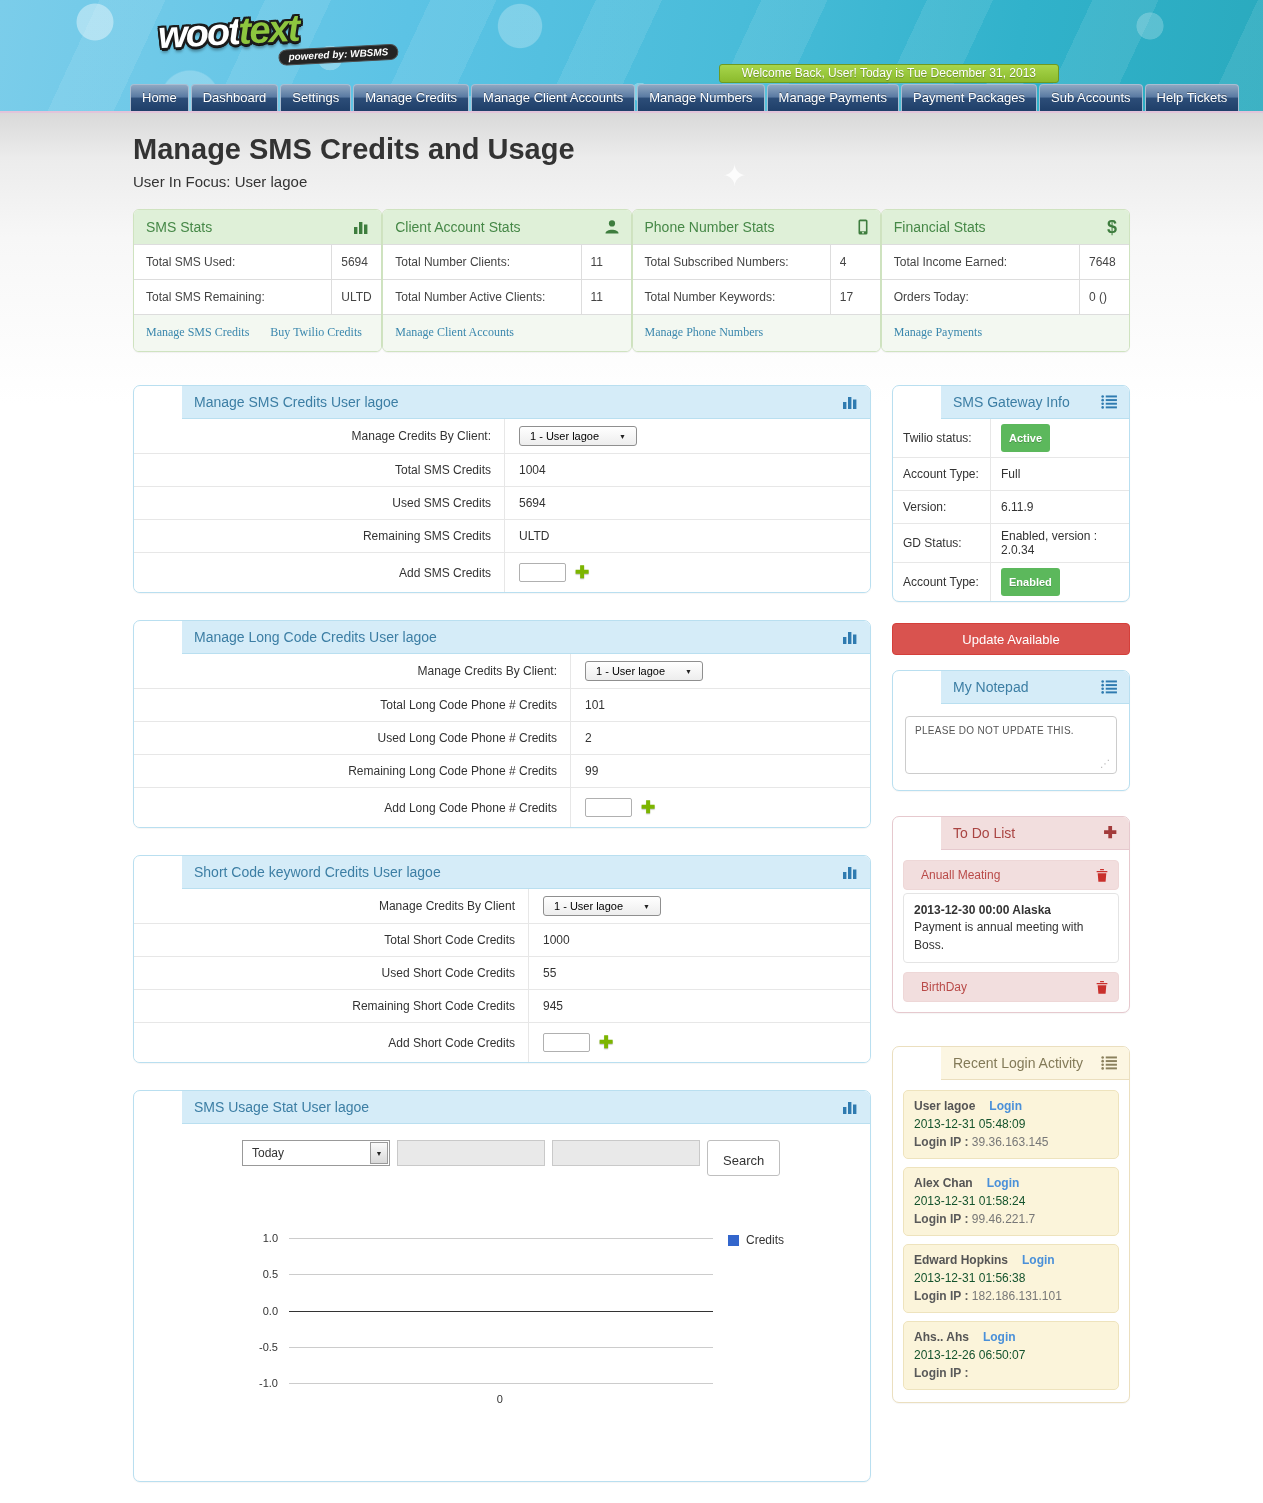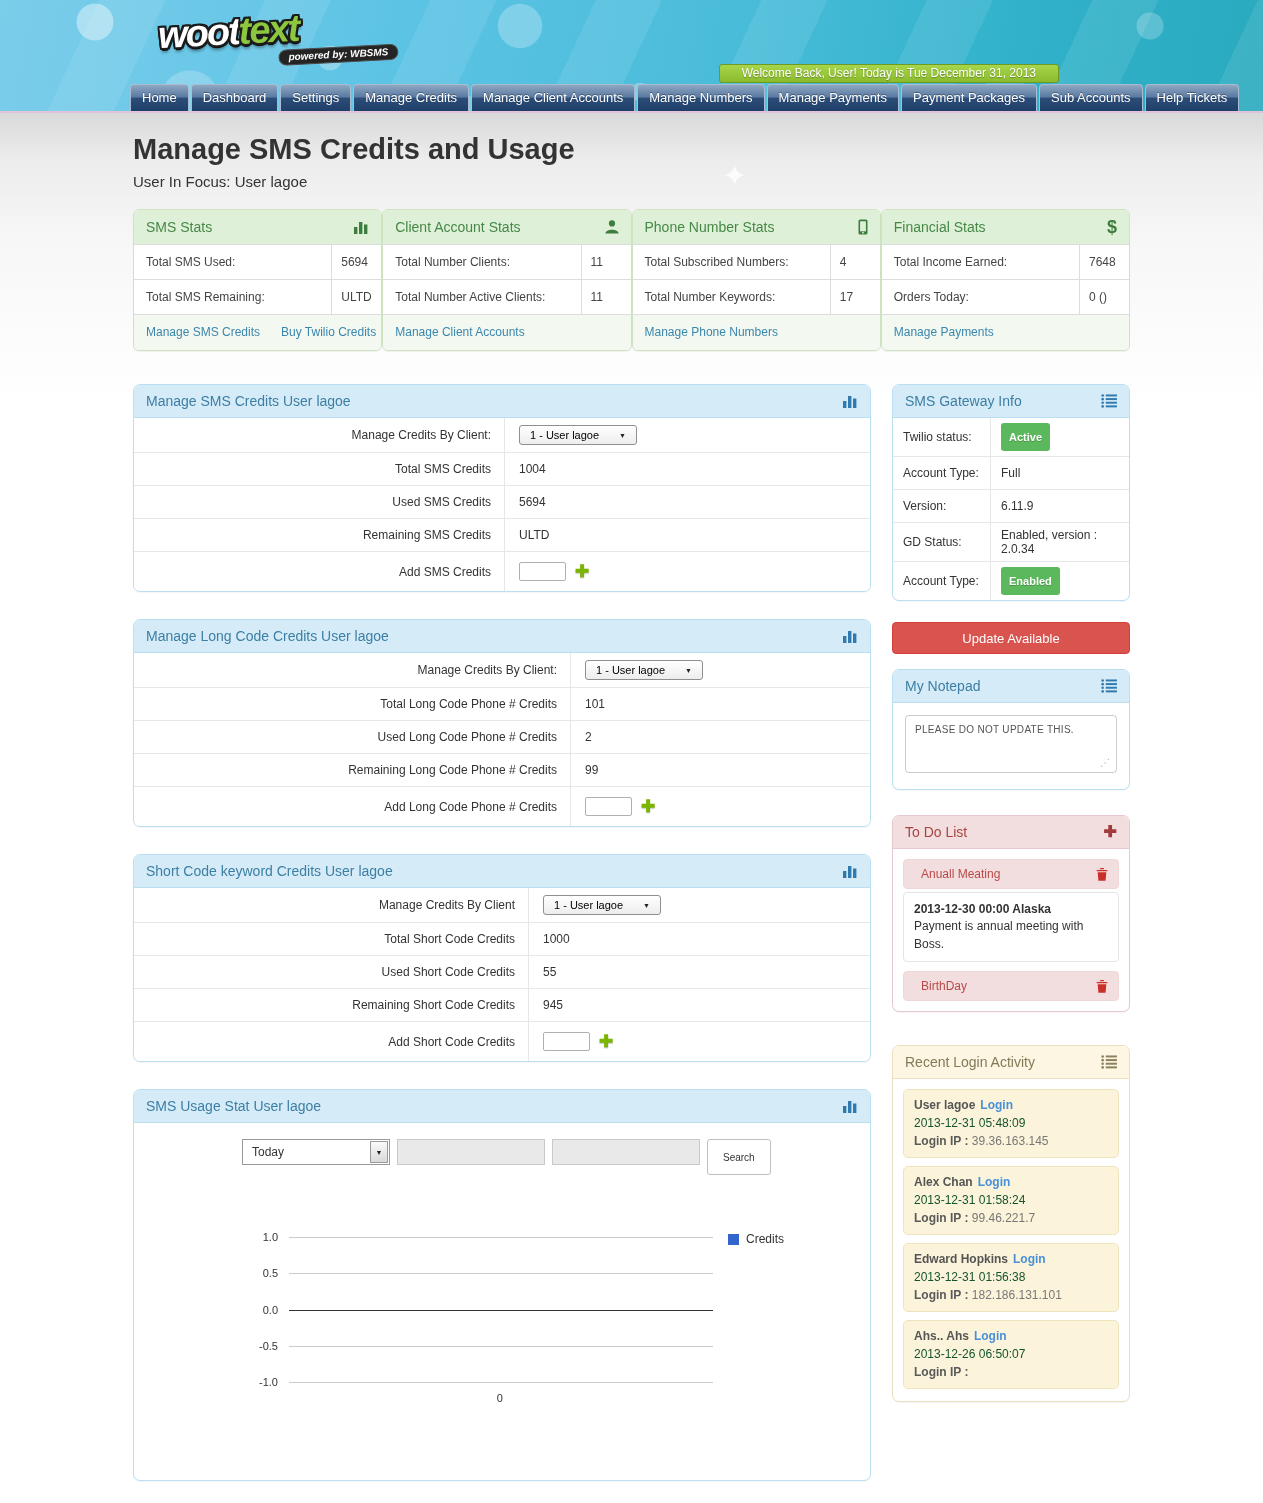--- a/index.html
+++ b/index.html
@@ -62,53 +62,53 @@
   
   .stats-row{ display:flex; margin-bottom:33px; }
   .stat-card{ flex:1; background:#fff; border:1px solid #cfe3c0; border-radius:6px; overflow:hidden; box-shadow:0 1px 1px rgba(0,0,0,.05); }
   .stat-card .hd{ display:flex; justify-content:space-between; align-items:center;
     background:#dff0d8; color:#468847; font-size:14px; padding:8px 12px; height:34px; }
   .stat-card .hd .ic{ color:#3e7d3e; display:flex; align-items:center; }
   .dollar{ font-size:18px; font-weight:bold; color:#3e7d3e; line-height:1; }
   .stat-card .row{ display:flex; border-top:1px solid #ddd; font-size:12px; color:#444; }
   .stat-card .row .lbl{ flex:1; padding:10px 12px; }
   .stat-card .row .val{ width:50px; border-left:1px solid #ddd; padding:10px 9px; }
-  .stat-card .ft{ border-top:1px solid #ddd; background:#f3f8f1; padding:10px 12px 11px; font-size:12px; display:flex; gap:21px; }
+  .stat-card .ft{ border-top:1px solid #ddd; background:#f3f8f1; padding:10px 12px 11px; font-size:12px; display:flex; gap:21px;font-family:Liberation Serif, serif; }
   .stat-card .ft a{ color:#3a87ad; text-decoration:none; white-space:nowrap; }
   
   .main{ display:flex; align-items:flex-start; }
   .left-col{ width:738px; }
   .right-col{ width:238px; margin-left:auto; }
   
   .panel{ background:#fff; border:1px solid #b9dff0; border-radius:7px; overflow:hidden;
           margin-bottom:27px; box-shadow:0 1px 1px rgba(0,0,0,.04); }
   .phd{ display:flex; justify-content:space-between; align-items:center;
         background:#d5ecf8; color:#3c7ea4; font-size:14px; padding:8px 12px; height:33px;
-        border-bottom:1px solid #b9dff0; }
+        border-bottom:1px solid #b9dff0;margin-left:48px; }
   .phd .ic{ color:#2f7bb0; display:flex; align-items:center; }
   .crow{ display:flex; align-items:center; border-bottom:1px solid #e7e7e7; min-height:33px; font-size:12px; color:#333; background:#fff; }
   .crow:last-child{ border-bottom:none; }
   .crow .cl{ text-align:right; padding:8px 13px; }
   .crow .cv{ flex:1; align-self:stretch; display:flex; align-items:center; border-left:1px solid #e7e7e7; padding:5px 14px; }
   .p1 .cl{ width:370px; } .p2 .cl{ width:436px; } .p3 .cl{ width:394px; }
   .row-select{ min-height:35px; } .row-add{ min-height:39px; }
   .select{ display:inline-flex; align-items:center; justify-content:space-between;
     width:118px; height:20px; border:1px solid #8f8f8f; border-radius:3px;
     background:linear-gradient(#ffffff,#ededed); padding:0 10px; font-size:11px; color:#000;gap:8px; }
   .select .arr{ font-size:7px; color:#222; }
   .add-input{ width:47px; height:19px; border:1px solid #b0b0b0; border-radius:2px; background:#fff; }
   .plus-green{ color:#7cb500; font-size:17px; font-weight:bold; margin-left:9px; text-shadow:0 1px 1px rgba(0,0,0,.25); line-height:1; }
   
   .usage-form{ display:flex; gap:7px; margin:16px 0 0 108px; }
   .select2{ position:relative; width:148px; height:26px; border:1px solid #999; background:#fff;
     font-size:12px; display:flex; align-items:center; padding-left:9px; }
   .select2 .btn{ position:absolute; right:1px; top:1px; bottom:1px; width:18px;
     background:linear-gradient(#fafafa,#d9d9d9); border:1px solid #9a9a9a; display:flex; align-items:center; justify-content:center; font-size:7px; color:#222; }
   .date-input{ width:148px; height:26px; background:#e9e9e9; border:1px solid #c9c9c9; }
-  .search-btn{ height:36px; padding:12px 15px; background:#fff; border:1px solid #bfbfbf; border-radius:3px; font-size:10px; color:#333; font-family:inherit; }
+  .search-btn{ height:36px; padding:12px 15px; background:#fff; border:1px solid #bfbfbf; border-radius:3px; font-size:13px; color:#333; font-family:inherit; }
   .chart-wrap{ position:relative; margin:62px 0 97px 155px; width:424px; height:146px; }
   .hline{ position:absolute; left:0; right:0; height:1px; background:#ccc; }
   .hline.zero{ background:#333; }
   .ytick{ position:absolute; right:calc(100% + 11px); top:-6px; font-size:11px; color:#333; white-space:nowrap; }
   .xtick{ position:absolute; top:calc(100% + 9px); left:49%; font-size:11px; color:#333; }
   .legend{ position:absolute; left:calc(100% + 15px); top:-5px; display:flex; align-items:center; gap:7px; font-size:12px; color:#333; }
   .legend .sw{ width:11px; height:11px; background:#3366cc; }
   
   .gw-row{ display:flex; align-items:center; border-bottom:1px solid #e7e7e7; font-size:12px; color:#333; min-height:33px; }
   .gw-row:last-child{ border-bottom:none; }
@@ -134,21 +134,21 @@
   .todo-item-bd{ border:1px solid #e4e4e4; border-radius:4px; padding:8px 10px; font-size:12px;
     color:#333; margin:3px 0 9px; line-height:1.45; }
   .todo-item-bd .dt{ font-weight:bold; }
   .panel.warning{ border-color:#ebdfbf; margin-top:33px; }
   .panel.warning .phd{ background:#fcf6e2; color:#837a58; border-bottom-color:#ebdfbf; }
   .panel.warning .phd .ic{ color:#8b815d; }
   .logins-body{ padding:10px 10px 4px; }
   .login-item{ background:#fbf4da; border:1px solid #eee3bd; border-radius:5px;
     padding:6px 10px 7px; margin-bottom:8px; font-size:12px; color:#555; line-height:1.5; }
   .login-item .nm{ font-weight:bold; color:#555; }
-  .login-item .lg{ color:#4a90d9; font-weight:bold; text-decoration:none; margin-left:5px; }
+  .login-item .lg{ color:#4a90d9; font-weight:bold; text-decoration:none; margin-left:14px; }
   .login-item .tm{ color:#14532d; }
   .login-item .ipl{ font-weight:bold; color:#5a5a5a; }
   .login-item .ipv{ color:#777; }
 </style>
 </head>
 <body>
 
 <div class="banner">
   <div class="spark1">✦</div>
   <div class="logo">

